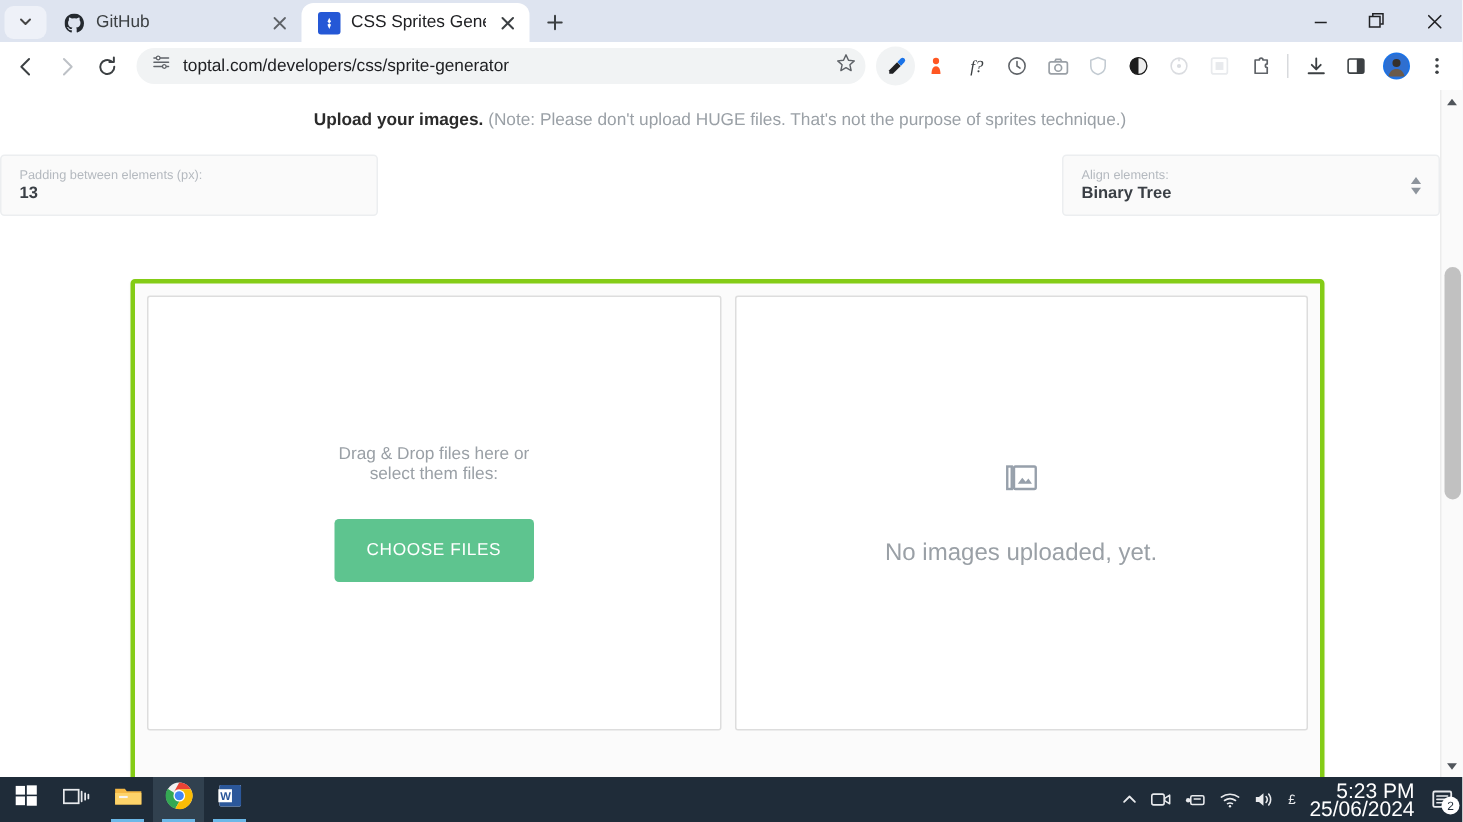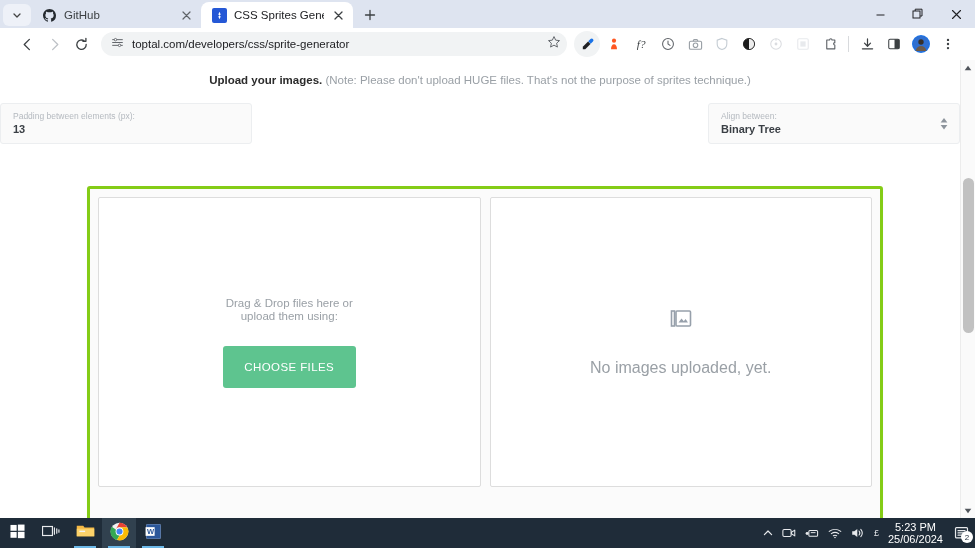--- a/index.html
+++ b/index.html
@@ -30,21 +30,21 @@
   .tab-title { flex: 1; white-space: nowrap; overflow: hidden; text-overflow: clip; font-size: 11.5px; color: #3c4043; }
   .tab.active .tab-title { color: #202124; }
   .tab-close { width: 14px; height: 14px; display: flex; align-items: center; justify-content: center; flex: 0 0 auto; }
   .favicon { width: 15px; height: 15px; flex: 0 0 auto; display: flex; align-items: center; justify-content: center; }
   .fav-sprite { width: 15px; height: 15px; background: #2558d6; border-radius: 2px; display: flex; align-items: center; justify-content: center; }
   .newtab { width: 26px; height: 26px; display: flex; align-items: center; justify-content: center; margin-left: 4px; flex: 0 0 auto; }
   .wincontrols { margin-left: auto; display: flex; align-items: flex-start; height: 28px; }
   .wc { width: 38px; height: 28px; display: flex; align-items: center; justify-content: center; }
 
   
-  .toolbar { height: 32px; background: #ffffff; display: flex; align-items: center; padding: 0 14px; gap: 1px; }
+  .toolbar { height: 32px; background: #ffffff; display: flex; align-items: center; padding: 0 4px; gap: 1px; }
   .tb-btn { width: 26px; height: 26px; display: flex; align-items: center; justify-content: center; border-radius: 50%; flex: 0 0 auto; }
   .omnibox {
     flex: 1 1 auto; height: 24px; background: #f1f3f4; border-radius: 13px;
     display: flex; align-items: center; padding: 0 6px 0 10px; margin: 0 6px; gap: 8px;
     min-width: 0;
   }
   .omni-url { flex: 1 1 auto; font-size: 11.5px; color: #202124; white-space: nowrap; overflow: hidden; }
   .ext-sep { width: 1px; height: 16px; background: #d8dadd; margin: 0 4px; flex: 0 0 auto; }
   .avatar-btn { width: 18px; height: 18px; border-radius: 50%; background: #1a73e8; display: flex; align-items: center; justify-content: center; overflow: hidden; }
 
@@ -91,21 +91,21 @@
   .sb-arrow.bottom { position: absolute; bottom: 0; left: 0; right: 0; }
   .sb-thumb { position: absolute; left: 2px; width: 11px; top: 118px; height: 155px; background: #c1c1c1; border-radius: 6px; }
 
   
   .taskbar { height: 30px; background: #1f2c39; display: flex; align-items: center; }
   .tb-item { width: 34px; height: 30px; display: flex; align-items: center; justify-content: center; position: relative; }
   .tb-item.active { background: #31414f; }
   .tb-underline { position: absolute; bottom: 0; left: 6px; right: 6px; height: 2px; background: #6cb8e8; }
   .tray { margin-left: auto; display: flex; align-items: center; gap: 9px; padding-right: 6px; color: #e6e9ec; }
   .tray-ico { display: flex; align-items: center; justify-content: center; }
-  .clock { font-size: 11px; line-height: 12px; text-align: center; color: #ffffff; }
+  .clock { font-size: 14px; line-height: 12px; text-align: right; color: #ffffff; }
   .notif { position: relative; display: flex; align-items: center; justify-content: center; margin-left: 2px; }
   .notif-badge {
     position: absolute; right: -4px; bottom: -3px; width: 12px; height: 12px; border-radius: 50%;
     background: #ffffff; color: #1f2c39; font-size: 8px; display: flex; align-items: center; justify-content: center;
   }
 </style>
 </head>
 <body>
 
 <div class="browser">
@@ -309,38 +309,38 @@
       <div class="notice">
         <b>Upload your images.</b><span> (Note: Please don't upload HUGE files. That's not the purpose of sprites technique.)</span>
       </div>
 
       <div class="controls">
         <div class="field">
           <div class="field-label">Padding between elements (px):</div>
           <div class="field-value">13</div>
         </div>
         <div class="field">
-          <div class="field-label">Align between:</div>
+          <div class="field-label">Align elements:</div>
           <div class="field-value">Binary Tree</div>
           <span class="spinner">
             <svg width="8" height="5" viewBox="0 0 8 5">
                 <path d="M4 0 L7.4 4.6 H0.6 Z" fill="#8d949c"></path>
               </svg>
             <svg width="8" height="5" viewBox="0 0 8 5">
                 <path d="M4 4.6 L7.4 0 H0.6 Z" fill="#8d949c"></path>
               </svg>
           </span>
         </div>
       </div>
 
       <div class="card">
 
         <div class="panel">
           <div class="dnd-text">Drag &amp; Drop files here or</div>
-          <div class="dnd-text">upload them using:</div>
+          <div class="dnd-text">select them files:</div>
           <button class="choose-btn">CHOOSE FILES</button>
         </div>
 
         <div class="panel">
           <span class="empty-icon">
             <svg width="24" height="24" viewBox="0 0 24 24">
               <rect x="2.5" y="4" width="3" height="15" fill="none" stroke="#97a0ab" stroke-width="1.6"></rect>
               <rect x="7" y="4" width="14.5" height="15" rx="1" fill="none" stroke="#97a0ab" stroke-width="1.6"></rect>
               <path d="M9.5 15.5 L12.5 11.5 L14.8 14.2 L16.6 12 L19 15.5 Z" fill="#97a0ab"></path>
             </svg>

